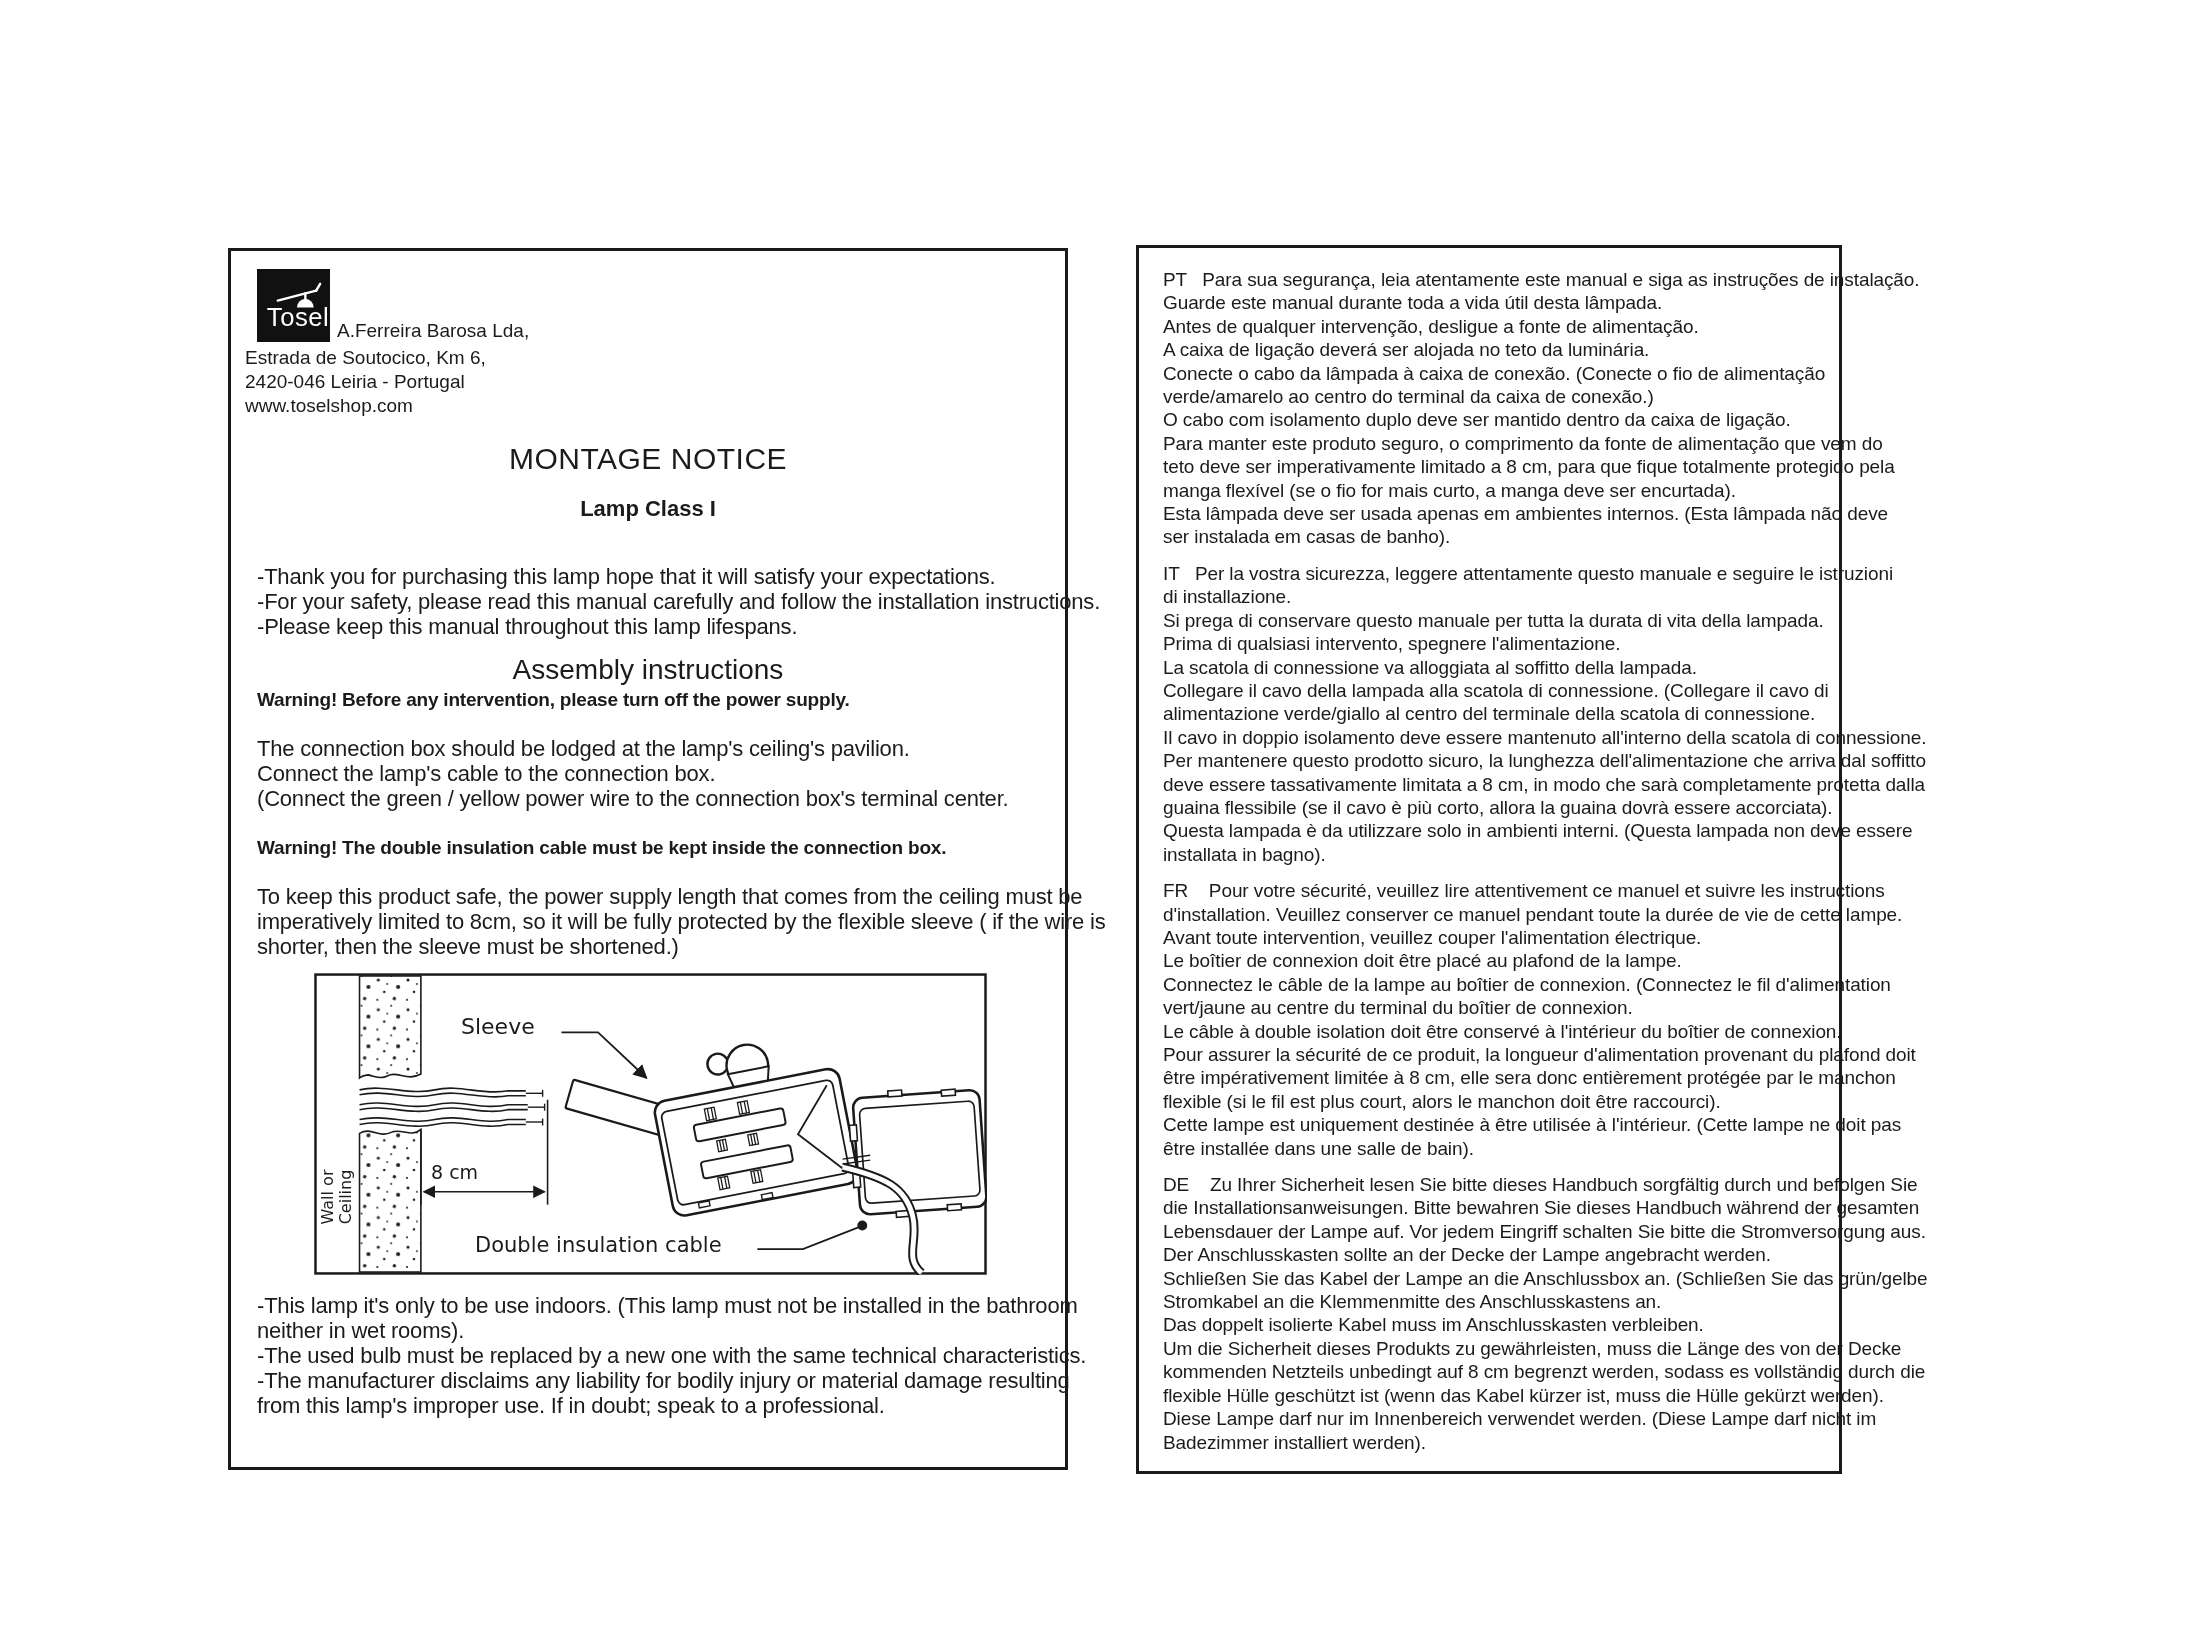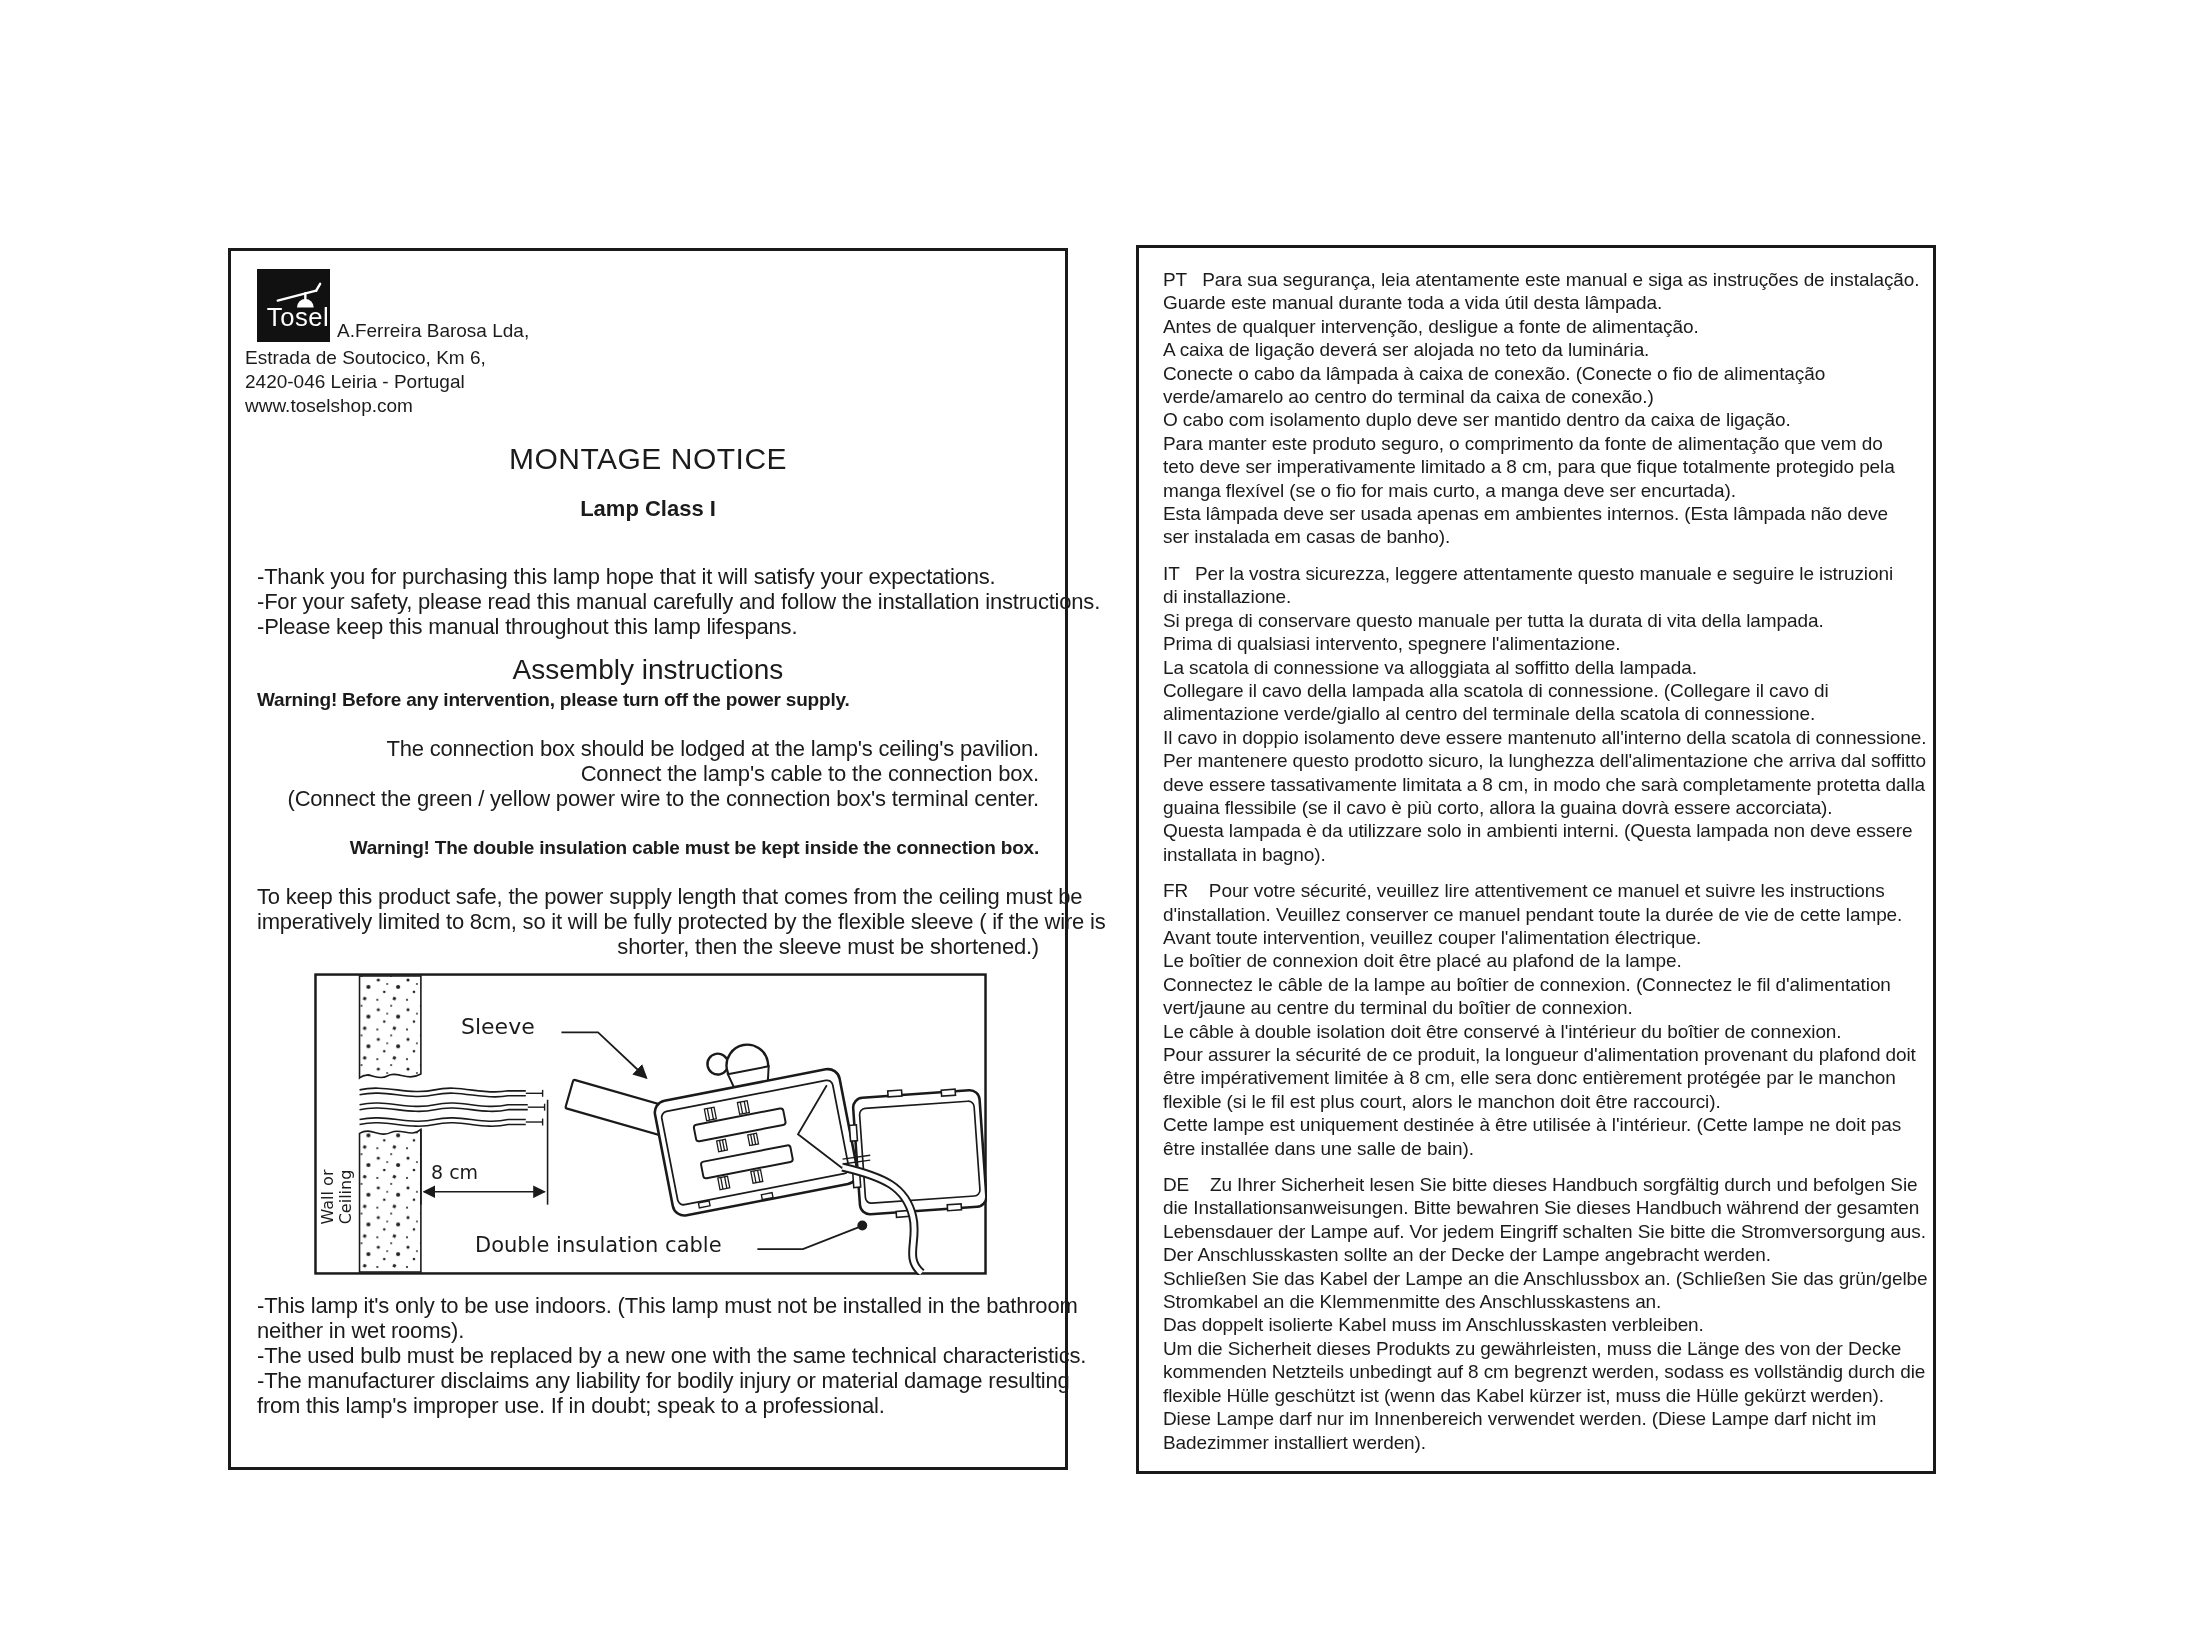--- a/index.html
+++ b/index.html
@@ -4,34 +4,34 @@
 <style>
   html,body{margin:0;padding:0;background:#ffffff;}
   body{
     width:2203px;height:1651px;position:relative;overflow:hidden;
     font-family:"Liberation Sans", sans-serif;color:#1b1b1b;
   }
   .page{
     position:absolute;background:#fff;border:3px solid #1a1a1a;box-sizing:border-box;
   }
   #left-page{left:228px;top:248px;width:840px;height:1222px;padding:18px 26px;}
-  #right-page{left:1136px;top:245px;width:800px;height:1229px;padding:20px 24px;}
+  #right-page{left:1136px;top:245px;width:706px;height:1229px;padding:20px 24px;}
 
   
   .logo-row{display:flex;align-items:flex-end;gap:7px;}
   .logo-box{width:73px;height:73px;flex:0 0 auto;display:block;}
   .company-line{font-size:19px;line-height:22px;white-space:pre;}
   .address-block{font-size:19px;line-height:24px;white-space:pre;margin-top:4px;margin-left:-12px;}
   #left-page{font-size:19px;}
   .h-title{text-align:center;font-size:30px;line-height:34px;font-weight:400;margin-top:24px;letter-spacing:0.5px;}
   .h-sub{text-align:center;font-size:22px;line-height:26px;font-weight:700;margin-top:20px;}
   .h-section{text-align:center;font-size:28px;line-height:34px;font-weight:400;}
   .body-text{font-size:22px;line-height:25px;white-space:pre;letter-spacing:-0.2px;}
   .warning{font-size:19px;line-height:25px;font-weight:700;white-space:pre;letter-spacing:-0.2px;}
-  .mt42{margin-top:42px;} .mt24{margin-top:24px;text-align:right;} .mt18{margin-top:18px;}
+  .mt42{margin-top:42px;} .mt24{margin-top:24px;} .mt18{margin-top:18px;}
   .mt14{margin-top:14px;} .mt12{margin-top:12px;} .mt10{}
 
   
   .figure-wrap{position:relative;width:673px;height:302px;margin:14px 0 4px 57px;}
   .figure-wrap svg{position:absolute;left:0;top:0;}
   .fig-label{
     position:absolute;font-family:"DejaVu Sans", sans-serif;color:#1b1b1b;
     white-space:pre;line-height:19px;
   }
   #lbl-sleeve{left:147px;top:44px;font-size:22px;}

